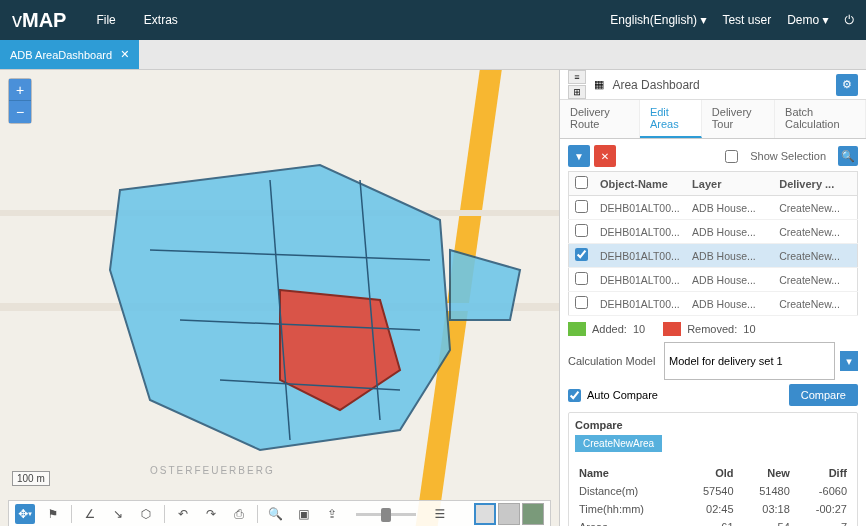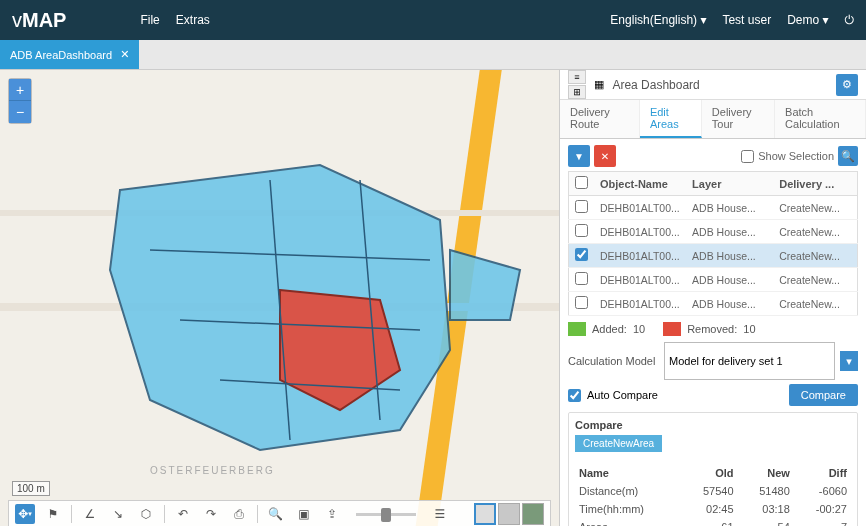--- a/index.html
+++ b/index.html
@@ -1,38 +1,38 @@
 <!DOCTYPE html>
 <html><head>
 <meta charset="utf-8">
 <style>
 * { margin: 0; padding: 0; box-sizing: border-box; }
 body { font-family: Arial, sans-serif; font-size: 12px; background: #f0f0f0; width: 866px; height: 526px; overflow: hidden; }
 
 .topbar { background: #1a3a4a; height: 40px; display: flex; align-items: center; color: #fff; padding: 0 12px; }
 .logo { font-size: 20px; font-weight: 300; margin-right: 30px; }
 .logo b { font-weight: bold; }
-.menu { display: flex; gap: 16px; flex: 1; margin-left: 44px; }
+.menu { display: flex; gap: 28px; flex: 1; }
 .menu-item { cursor: pointer; font-size: 12px; }
 .right-menu { display: flex; gap: 16px; align-items: flex-end; font-size: 12px; }
 
 .tabbar { background: #e8e8e8; height: 30px; display: flex; border-bottom: 1px solid #ccc; }
 .app-tab { background: #2e9cd6; color: #fff; padding: 4px 10px; font-size: 11px; display: flex; align-items: center; gap: 8px; }
 .tab-close { cursor: pointer; }
 
 .main { display: flex; height: 466px; }
 .map-area { width: 560px; position: relative; background: #f5f3ee; border-right: 1px solid #ccc; }
 .map-bg { position: absolute; inset: 0; background: #f2efe8; }
 .road1 { position: absolute; top:0; bottom:0; right:90px; width:22px; background:#f7b731; transform:skewX(-8deg); }
 .road2 { position: absolute; top:50%; left:0; right:0; height:8px; background:#e8e2d8; }
 .road3 { position: absolute; top:30%; left:0; right:0; height:6px; background:#e8e2d8; }
 .zoom-ctrl { position:absolute; top:8px; left:8px; width:24px; background:#fff; border:1px solid #bbb; border-radius:3px; z-index:5; }
 .zoom-btn { height:22px; display:flex; align-items:center; justify-content:center; background:#4a90d9; color:#fff; font-size:14px; cursor:pointer; border-bottom:1px solid #3a7ab8; }
 .zoom-btn:last-child { border-bottom:none; }
-.scale { position:absolute; bottom:40px; left:12px; font-size:10px; color:#444; background:rgba(255,255,255,0.7); padding:1px 4px; border:1px solid #999; }
+.scale { position:absolute; bottom:50px; left:12px; font-size:10px; color:#444; background:rgba(255,255,255,0.7); padding:1px 4px; border:1px solid #999; }
 .toolbar { position:absolute; bottom:8px; left:8px; right:8px; height:28px; background:rgba(255,255,255,0.9); border:1px solid #ccc; display:flex; align-items:center; padding:0 6px; gap:8px; }
 .tool-btn { width:20px; height:20px; display:flex; align-items:center; justify-content:center; cursor:pointer; color:#555; }
 .tool-btn.active { background:#3a8ccc; color:#fff; border-radius:2px; }
 .tool-sep { width:1px; height:18px; background:#ccc; }
 .slider-track { width:60px; height:3px; background:#ccc; position:relative; margin:0 6px; }
 .slider-thumb { width:10px; height:14px; background:#888; position:absolute; top:-5px; left:25px; border-radius:2px; }
 .basemap-thumbs { margin-left:auto; display:flex; gap:2px; }
 .bm-thumb { width:22px; height:22px; border:1px solid #aaa; background:#ddd; cursor:pointer; }
 .bm-thumb.sel { border:2px solid #3a8ccc; }
 
@@ -44,21 +44,21 @@
 .panel-gear { background:#3a8ccc; color:#fff; width:22px; height:22px; display:flex; align-items:center; justify-content:center; border-radius:2px; }
 
 .panel-tabs { display:flex; border-bottom:1px solid #ccc; background:#fafafa; }
 .ptab { padding:6px 10px; font-size:11px; color:#666; cursor:pointer; border-right:1px solid #eee; }
 .ptab.active { color:#2e9cd6; border-bottom:2px solid #2e9cd6; background:#fff; }
 
 .panel-body { flex:1; overflow-y:auto; padding:6px 8px; }
 .action-row { display:flex; align-items:center; gap:4px; margin-bottom:4px; }
 .ab { width:22px; height:22px; display:flex; align-items:center; justify-content:center; color:#fff; font-size:10px; border-radius:2px; cursor:pointer; }
 .ab.blue { background:#3a8ccc; } .ab.red { background:#e14b3b; }
-.show-sel { margin-left:auto; display:flex; align-items:center; gap:4px; color:#666; }
+.show-sel { margin-left:auto; display:flex; align-items:center; gap:12px; color:#666; }
 .srch { background:#3a8ccc; width:20px; height:20px; color:#fff; display:flex; align-items:center; justify-content:center; border-radius:2px; }
 
 .obj-table { width:100%; border-collapse:collapse; border:1px solid #ddd; }
 .obj-table th { text-align:left; padding:4px 6px; font-size:11px; font-weight:bold; color:#555; border-bottom:1px solid #ddd; background:#fafafa; }
 .obj-table td { padding:4px 6px; font-size:10.5px; color:#666; border-bottom:1px solid #f0f0f0; white-space:nowrap; overflow:hidden; text-overflow:ellipsis; max-width:80px; }
 .obj-table tr.sel { background:#d4e7f5; }
 .obj-table tr.sel input[type=checkbox]{ accent-color:#3a8ccc; }
 
 .legend-row { display:flex; align-items:center; gap:6px; margin:6px 0; font-size:11px; color:#555; }
 .leg-sw { width:18px; height:14px; }

